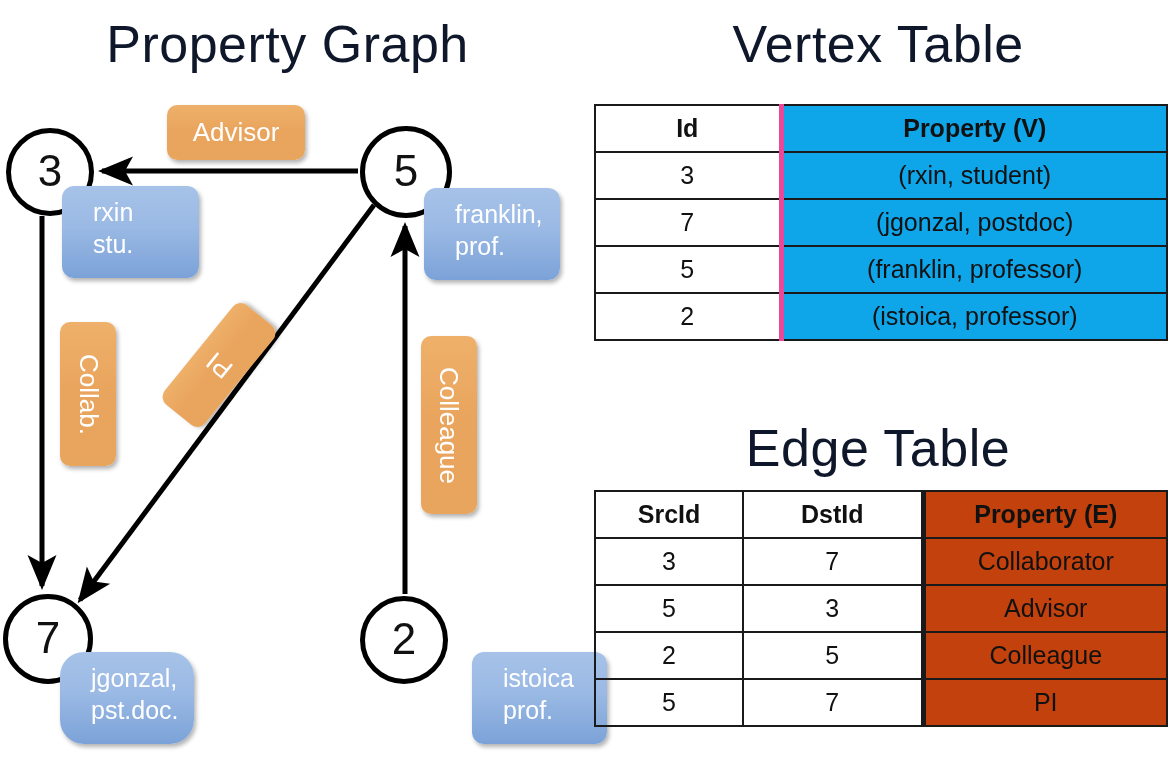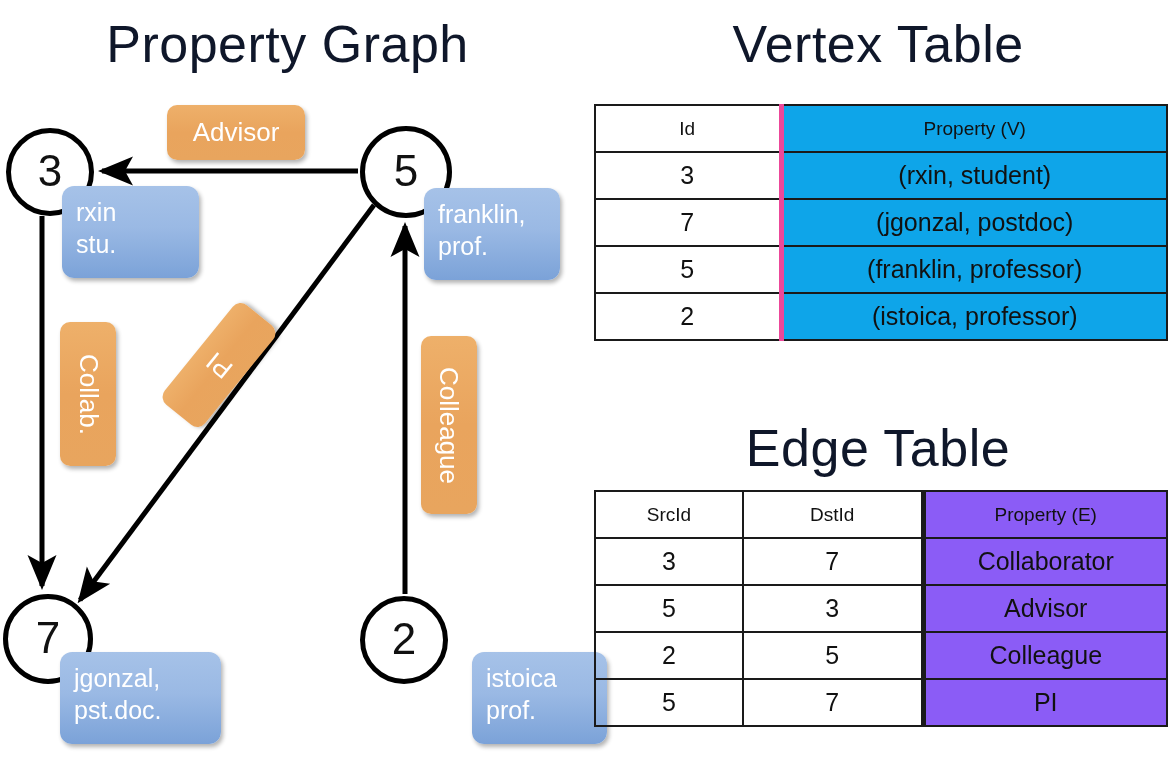--- a/index.html
+++ b/index.html
@@ -71,27 +71,27 @@
   .prop-box {
     position: absolute;
     border-radius: 12px;
     background: linear-gradient(to bottom, #a6c2e8 0%, #9ab9e4 45%, #7ba2d8 100%);
     box-shadow: 2px 3px 4px rgba(0,0,0,0.30);
     color: #ffffff;
     font-family: "Liberation Sans", sans-serif;
     font-weight: 300;
     font-size: 25px;
     line-height: 1.28;
-    padding: 10px 14px;
+    padding: 10px 31px;
     box-sizing: border-box;
     white-space: pre-line;
   }
   #prop-rxin     { left: 62px;  top: 186px; width: 137px; height: 92px; }
   #prop-franklin { left: 424px; top: 188px; width: 136px; height: 92px; }
-  #prop-jgonzal  { left: 60px;  top: 652px; width: 161px; height: 92px; }
+  #prop-jgonzal  { left: 60px;  top: 652px; width: 134px; height: 92px; border-radius: 24px; }
   #prop-istoica  { left: 424px; top: 652px; width: 135px; height: 92px; margin-left: 48px; }
 
   
   .edge-box {
     position: absolute;
     border-radius: 10px;
     background: linear-gradient(to bottom, #eeb06a 0%, #e9a45d 50%, #e8a55e 100%);
     box-shadow: 2px 3px 4px rgba(0,0,0,0.30);
     color: #ffffff;
     font-family: "Liberation Sans", sans-serif;
@@ -139,40 +139,40 @@
     border: 2px solid #1a1a1a;
     text-align: center;
     font-weight: 300;
     font-size: 25px;
     color: #111;
     padding: 0;
     height: 45px;
     vertical-align: middle;
   }
   .data-table th {
-    font-weight: 400;
-    font-size: 19px;
+    font-weight: 700;
+    font-size: 25px;
   }
 
   
   #vertex-table { left: 594px; top: 104px; width: 572px; }
   #vertex-table col.c-id   { width: 186px; }
   #vertex-table col.c-prop { width: 386px; }
   #vertex-table .v-prop {
     background: #0ea5e9;
     border-left: 5px solid #ec4899;
   }
 
   
   #edge-table { left: 594px; top: 490px; width: 572px; }
   #edge-table col.c-src  { width: 148px; }
   #edge-table col.c-dst  { width: 180px; }
   #edge-table col.c-prop { width: 244px; }
   #edge-table .e-prop {
-    background: #8b5cf6;
+    background: #c2410c;
     border-left: 5px solid #1a1a1a;
   }
 </style>
 </head>
 <body>
 
 <div class="slide-title" id="title-property-graph">Property Graph</div>
 
 <div class="slide-title" id="title-vertex-table">Vertex Table</div>
 

